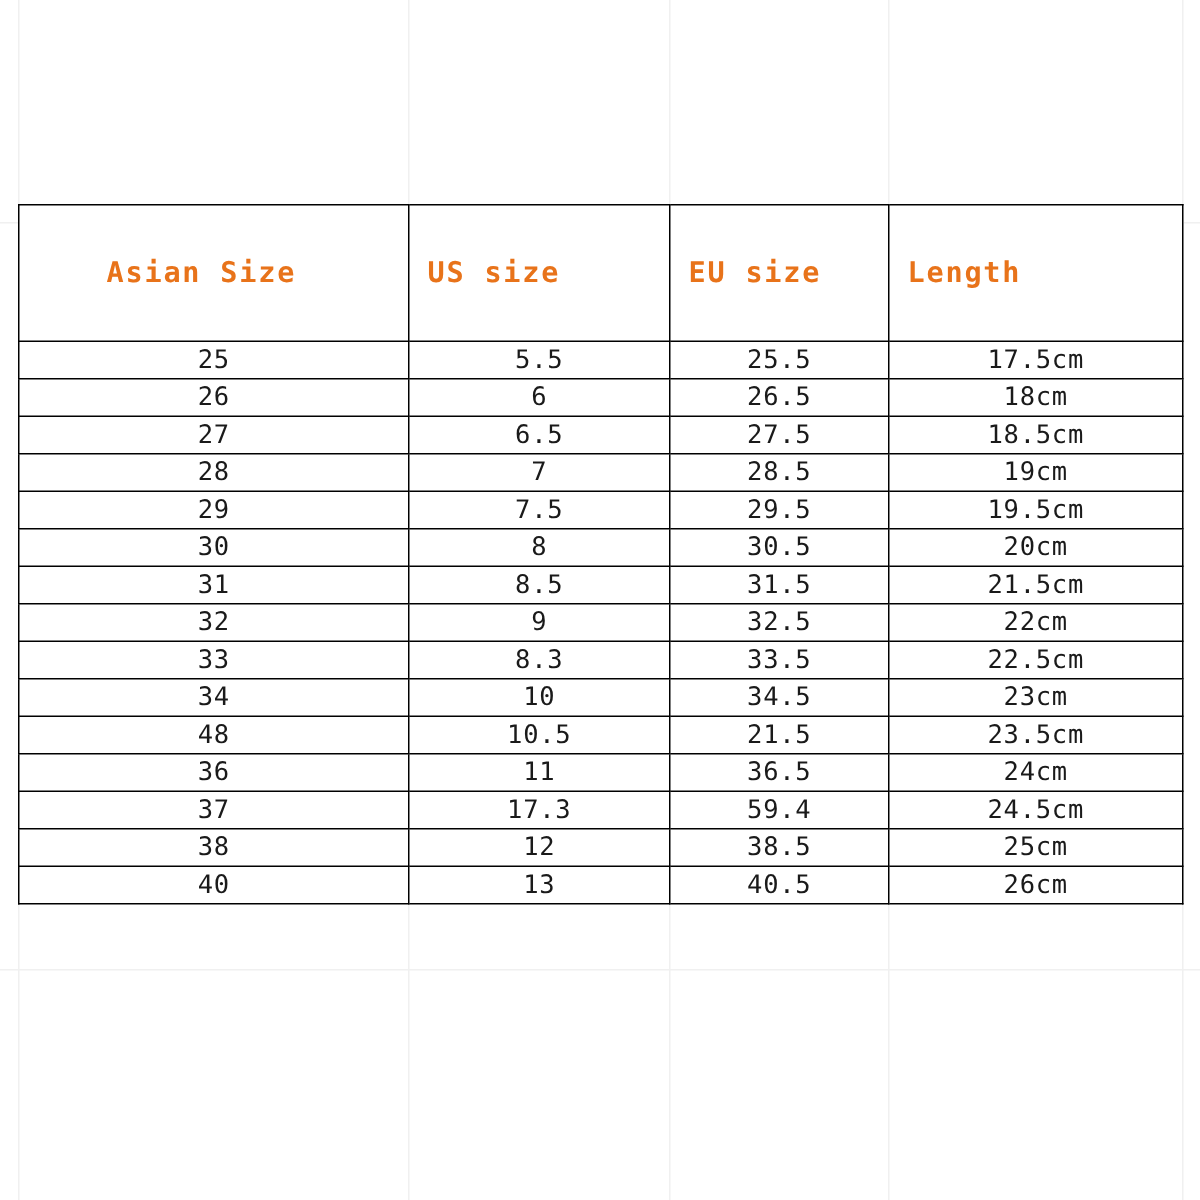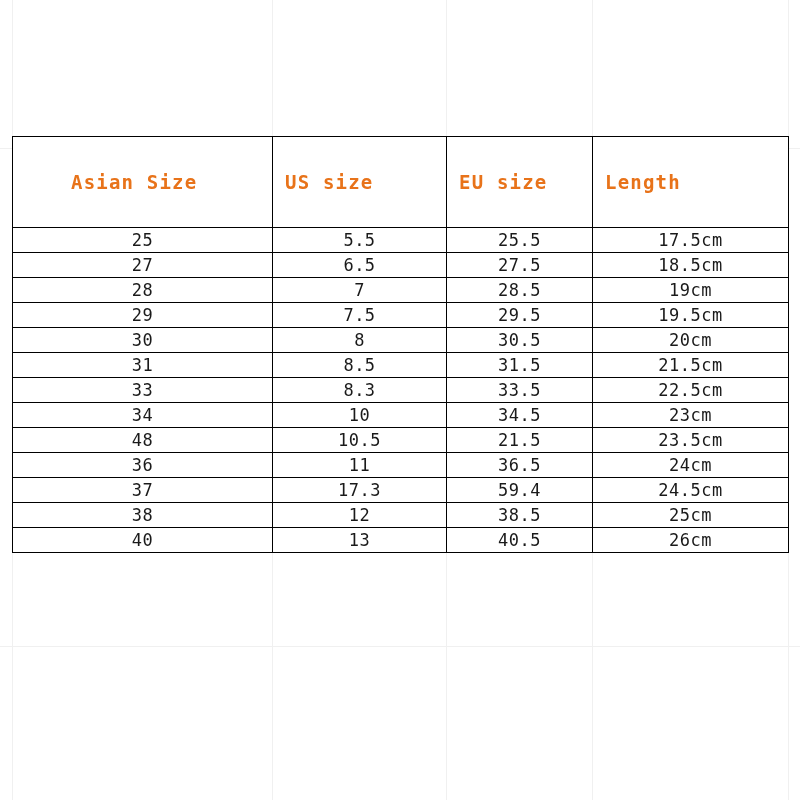--- a/index.html
+++ b/index.html
@@ -98,20 +98,26 @@
           <td class="h-len">Length</td>
         </tr>
 
         <tr>
           <td>25</td>
           <td>5.5</td>
           <td>25.5</td>
           <td>17.5cm</td>
         </tr>
         <tr>
+          <td>26</td>
+          <td>6</td>
+          <td>26.5</td>
+          <td>18cm</td>
+        </tr>
+        <tr>
           <td>27</td>
           <td>6.5</td>
           <td>27.5</td>
           <td>18.5cm</td>
         </tr>
         <tr>
           <td>28</td>
           <td>7</td>
           <td>28.5</td>
           <td>19cm</td>
@@ -126,20 +132,26 @@
           <td>30</td>
           <td>8</td>
           <td>30.5</td>
           <td>20cm</td>
         </tr>
         <tr>
           <td>31</td>
           <td>8.5</td>
           <td>31.5</td>
           <td>21.5cm</td>
+        </tr>
+        <tr>
+          <td>32</td>
+          <td>9</td>
+          <td>32.5</td>
+          <td>22cm</td>
         </tr>
         <tr>
           <td>33</td>
           <td>8.3</td>
           <td>33.5</td>
           <td>22.5cm</td>
         </tr>
         <tr>
           <td>34</td>
           <td>10</td>

